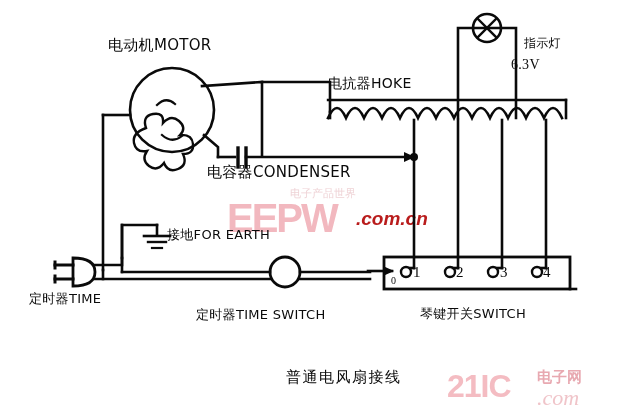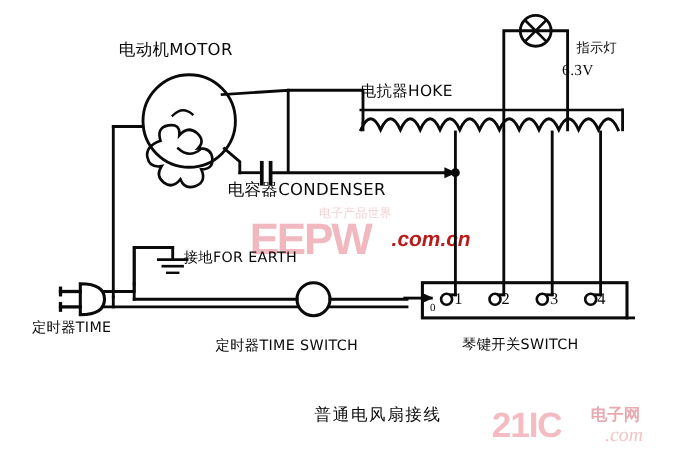--- a/index.html
+++ b/index.html
@@ -77,25 +77,25 @@
   }
   #wm-21ic-cn {
     left: 537px;
     top: 368px;
     font-family: "DejaVu Sans", sans-serif;
     font-weight: bold;
     font-size: 15px;
     color: #e8a9b1;
   }
   #wm-21ic-dom {
-    left: 550px;
+    left: 537px;
     top: 385px;
     font-family: "Liberation Serif", serif;
     font-style: italic;
-    font-size: 18px;
+    font-size: 22px;
     color: #f0c4c9;
   }
   #lbl-motor   { left: 108px; top: 38px;  font-size: 15px; }
   #lbl-choke   { left: 328px; top: 76px;  font-size: 14px; }
   #lbl-lamp    { left: 524px; top: 37px;  font-size: 12px; }
   #lbl-volt    { left: 467px; top: 58px;  font-size: 14px; margin-left: 44px; }
   #lbl-cond    { left: 207px; top: 165px; font-size: 15px; }
   #lbl-earth   { left: 167px; top: 228px; font-size: 13px; }
   #lbl-plug    { left: 29px;  top: 292px; font-size: 13px; }
   #lbl-time    { left: 196px; top: 308px; font-size: 13px; }

